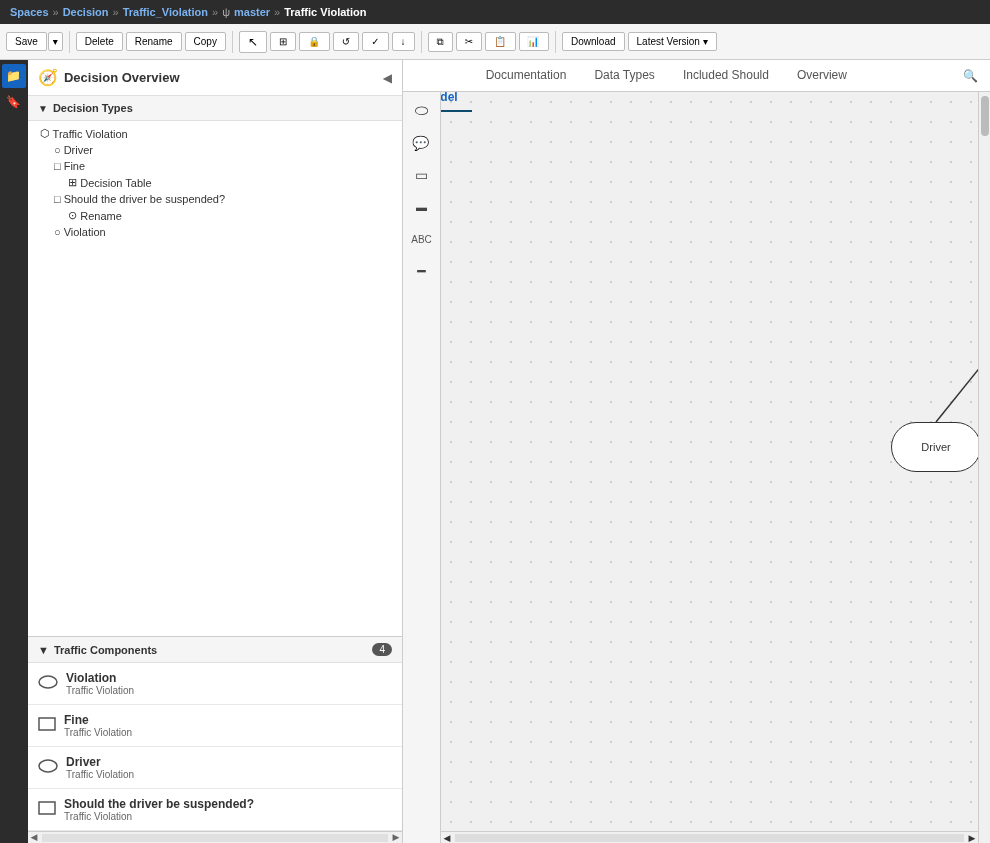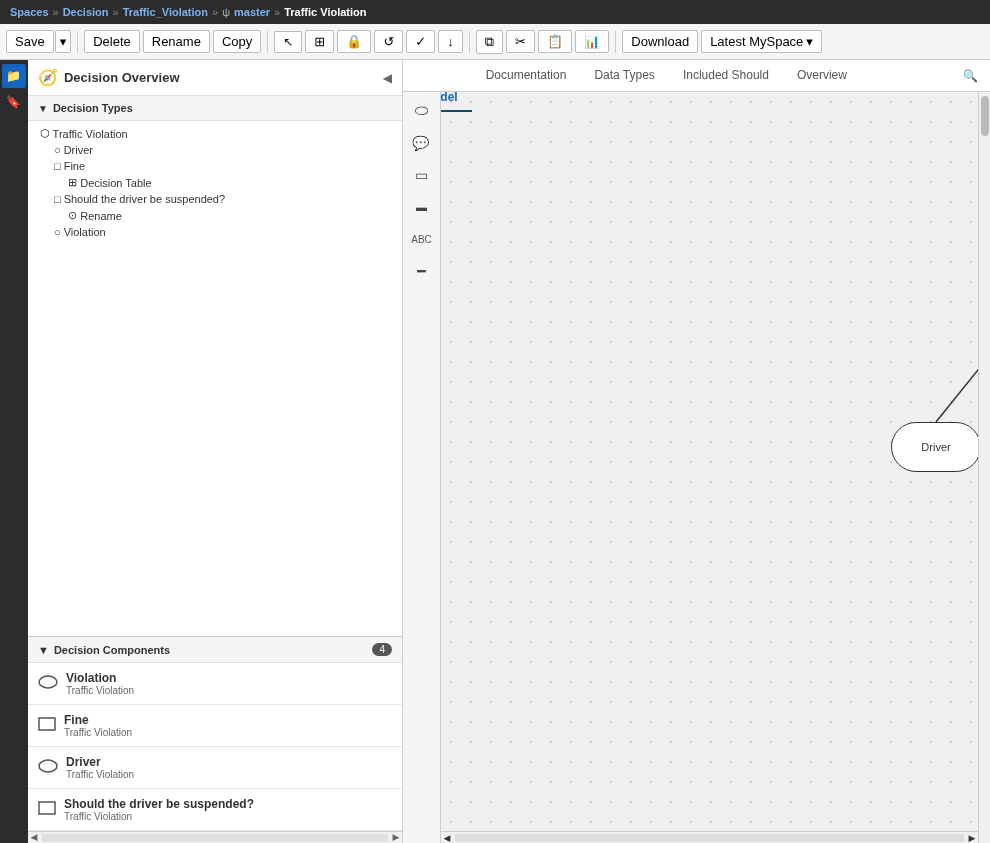--- a/index.html
+++ b/index.html
@@ -32,21 +32,21 @@
       display: flex;
       align-items: center;
       gap: 3px;
       height: 36px;
     }
     .toolbar button {
       background: #fff;
       border: 1px solid #bbb;
       padding: 3px 8px;
       cursor: pointer;
-      font-size: 13px;
+      font-size: 10px;
       border-radius: 2px;
     }
     .toolbar-group { display: flex; gap: 2px; }
     .toolbar-divider { width: 1px; background: #ccc; height: 22px; margin: 0 3px; }
     .save-btn { display: flex; align-items: center; gap: 1px; }
 
     
     .content-area { display: flex; flex: 1; overflow: hidden; }
 
     
@@ -316,21 +316,21 @@
     <button>✓</button>
     <button>↓</button>
     <div class="toolbar-divider"></div>
     <button>⧉</button>
     <button>✂</button>
     <button>📋</button>
     <button>📊</button>
     <div class="toolbar-divider"></div>
     <button>Download</button>
     <button style="display:flex;align-items:center;gap:3px;">
-      <span>Latest MySpace</span>
+      <span>Latest Version</span>
       <span>▾</span>
     </button>
   </div>
 
   <div class="content-area">
 
     <div class="left-nav">
       <div class="left-nav-icon active">📁</div>
       <div class="left-nav-icon">🔖</div>
     </div>
@@ -387,21 +387,21 @@
               <span class="item-icon">○</span>
               <span>Violation</span>
             </div>
           </div>
       </div>
 
       <div class="decision-components">
         <div class="dc-header">
           <div class="dc-header-left">
             <span class="triangle">▼</span>
-            <span>Decision Components</span>
+            <span>Traffic Components</span>
           </div>
           <span class="dc-badge">4</span>
         </div>
         <div class="dc-list" id="dc-list">
 
         <div class="dc-item">
               <span class="dc-item-icon"><svg width="20" height="14" viewBox="0 0 20 14">
                   <ellipse cx="10" cy="7" rx="9" ry="6" fill="none" stroke="#555" stroke-width="1.5"></ellipse>
                 </svg></span>
               <div class="dc-item-info">

